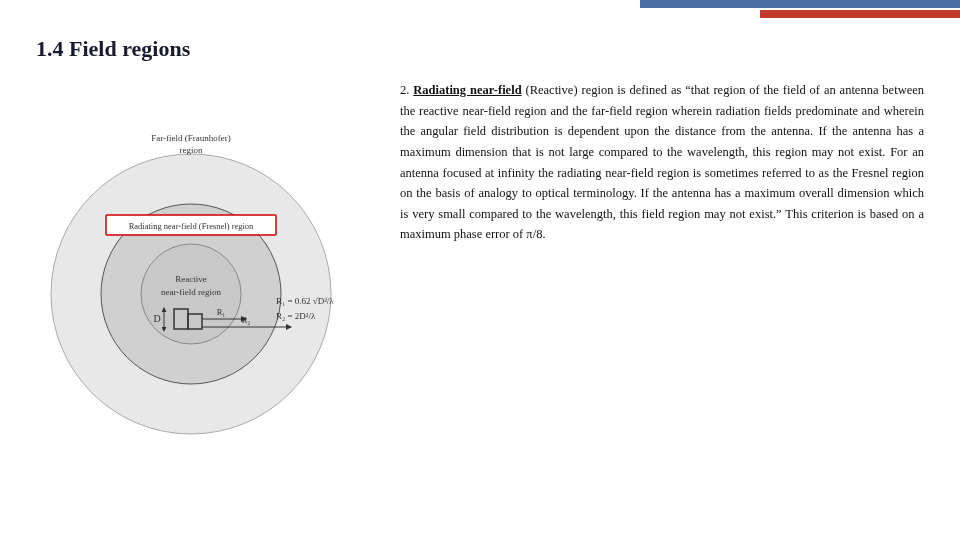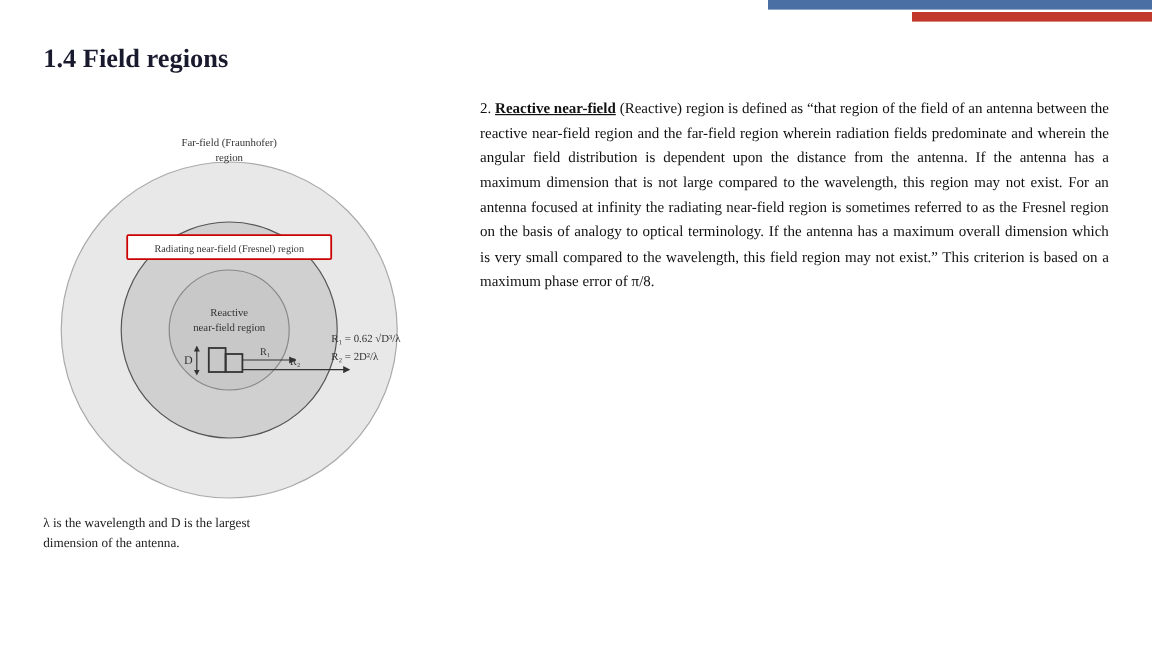--- a/index.html
+++ b/index.html
@@ -153,27 +153,23 @@
             <marker id="arr" markerWidth="5" markerHeight="5" refX="2" refY="2.5" orient="auto">
               <path d="M5,0 L0,2.5 L5,5 Z" fill="#333"></path>
             </marker>
             <marker id="arr2" markerWidth="5" markerHeight="5" refX="2" refY="2.5" orient="auto">
               <path d="M0,0 L5,2.5 L0,5 Z" fill="#333"></path>
             </marker>
           </defs>
         </svg>
       </div>
 
-      <div class="caption">
-        <span>λ is the wavelength and D is the largest</span><br>
-        <span>dimension of the antenna.</span>
-      </div>
     </div>
 
     <div class="right-panel">
       <span>2.</span>
-      <span class="section-title">Reactive near-field</span>
+      <span class="section-title">Radiating near-field</span>
       <span>(Reactive)</span>
       <span>region is defined as “that region of the field of an antenna between the reactive near-field region and the far-field region wherein radiation fields predominate and wherein the angular field distribution is dependent upon the distance from the antenna. If the antenna has a maximum dimension that is not large compared to the wavelength, this region may not exist. For an antenna focused at infinity the radiating near-field region is sometimes referred to as the Fresnel region on the basis of analogy to optical terminology. If the antenna has a maximum overall dimension which is very small compared to the wavelength, this field region may not exist.” This criterion is based on a maximum phase error of π/8.</span>
     </div>
 
   </div>
 </div>
 
 </body></html>

